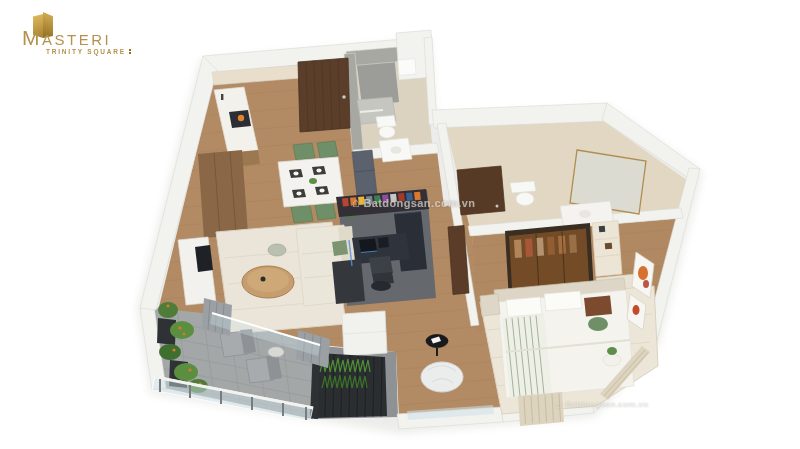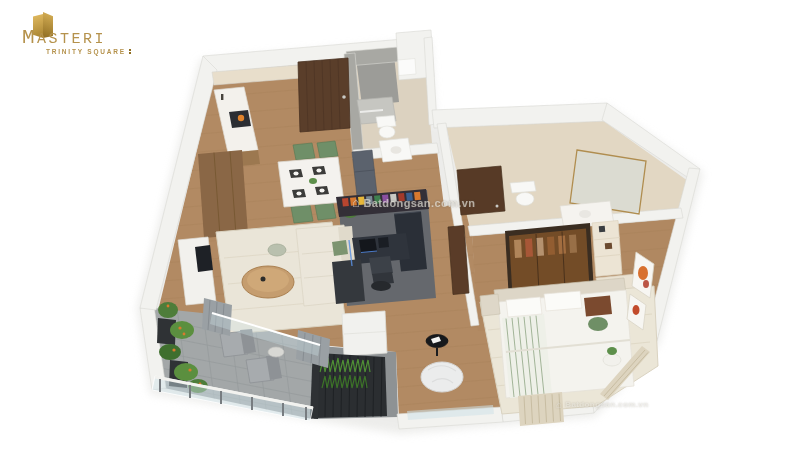--- a/index.html
+++ b/index.html
@@ -9,21 +9,21 @@
 
   
   .logo{position:absolute;left:22px;top:12px;width:130px;height:48px;}
   .logo-mark{position:absolute;left:11px;top:0;width:20px;height:28px;}
   .logo-mark .m-left{position:absolute;left:0;top:2px;width:10px;height:24px;
       background:linear-gradient(160deg,#e3bc62,#a5812f);
       clip-path:polygon(0 10%,100% 0,100% 100%,0 86%);}
   .logo-mark .m-right{position:absolute;left:10px;top:0;width:10px;height:26px;
       background:linear-gradient(200deg,#d9b258,#8f6d22);
       clip-path:polygon(0 0,100% 16%,100% 92%,0 100%);}
-  .logo-title{position:absolute;left:0;top:14px;font-family:Liberation Mono, monospace;
+  .logo-title{position:absolute;left:0;top:14px;font-family:Liberation Sans, sans-serif;
       font-size:15px;color:#b5924c;letter-spacing:2.5px;white-space:nowrap;}
   .logo-title::first-letter{font-size:21px;}
   .logo-sub{position:absolute;left:24px;top:36px;font-size:6.5px;font-weight:bold;
       color:#b5924c;letter-spacing:1.8px;white-space:nowrap;}
   .sub-dots{display:inline-block;width:2px;height:2px;background:#8f6d22;
       box-shadow:0 -3px 0 #8f6d22;margin-left:3px;vertical-align:baseline;}
 
   
   .watermark{position:absolute;display:flex;align-items:center;gap:3px;
       color:rgba(242,240,233,0.62);text-shadow:0 0 2px rgba(90,85,75,0.45);

